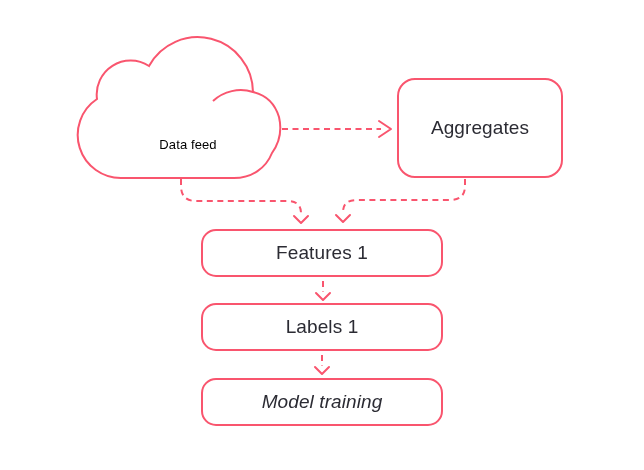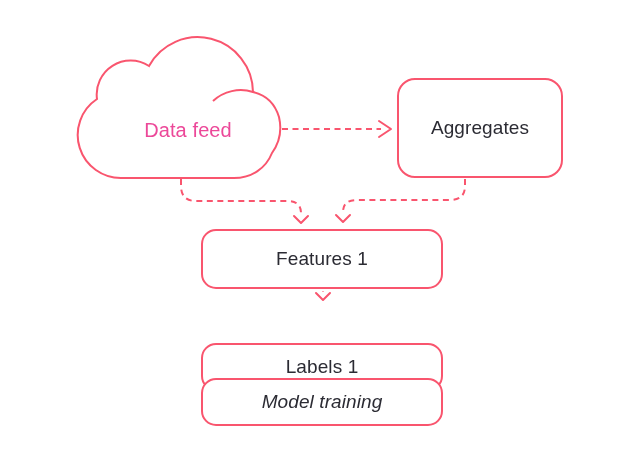--- a/index.html
+++ b/index.html
@@ -17,27 +17,27 @@
     background:#ffffff;
     display:flex;align-items:center;justify-content:center;
     box-sizing:border-box;
     color:#2B2B33;
     font-size:19px;
     letter-spacing:0.1px;
     text-align:right;
   }
   .node-box{border-radius:15px;}
   .node-aggregates{left:397px;top:78px;width:166px;height:100px;border-radius:18px;}
-  .node-features{left:201px;top:229px;width:242px;height:60px;}
-  .node-labels{left:201px;top:303px;width:242px;height:48px;margin-top:40px;}
+  .node-features{left:201px;top:229px;width:242px;height:48px;}
+  .node-labels{left:201px;top:303px;width:242px;height:48px;}
   .node-model{left:201px;top:378px;width:242px;height:48px;font-style:italic;}
   .cloud-label{
-    position:absolute;left:188px;top:130px;
+    position:absolute;left:188px;top:144px;
     transform:translate(-50%,-50%);
-    color:#ec4899;font-size:20px;letter-spacing:0.1px;white-space:nowrap;
+    color:#000000;font-size:13px;letter-spacing:0.1px;white-space:nowrap;
   }
   .node-label{white-space:nowrap;}
 </style>
 </head>
 <body>
 
 <div class="canvas">
 
   <svg class="layer" width="644" height="470" viewBox="0 0 644 470">
     <g fill="none" stroke="#F9556E" stroke-width="2">

